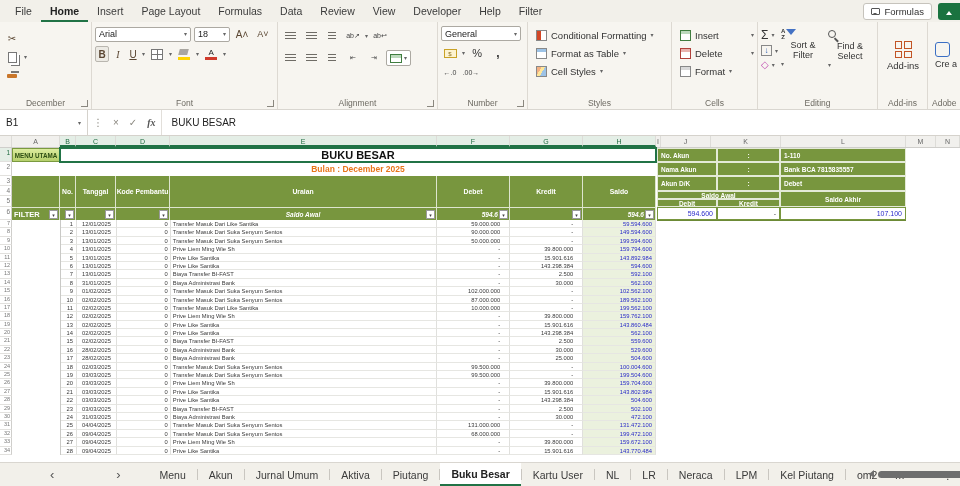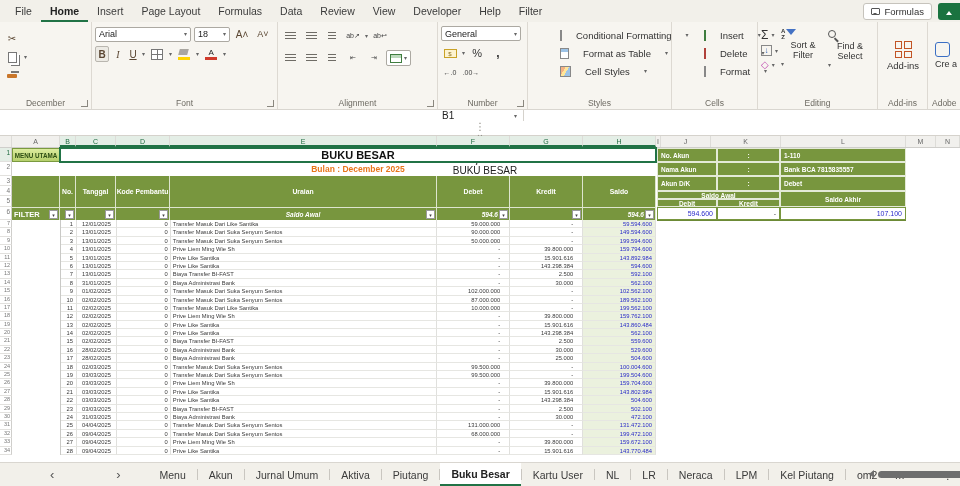--- a/index.html
+++ b/index.html
@@ -49,35 +49,35 @@
   .money-icon { width:13px; height:9px; border:1px solid #c9a227; background:#fdf3d1; font-size:6px; text-align:center; line-height:8px; color:#8a6d1a; }
   .pct { font-size:11px; color:#333; }
   .comma { font-size:12px; font-weight:bold; color:#333; }
   .sq-icon { width:11px; height:11px; border:1px solid #888; position:relative; background:#fff; }
   .cf-icon { background:linear-gradient(90deg,#d24726 0 4px,#fff 4px); }
   .ft-icon { background:linear-gradient(#9dc3e6 0 3px,#fff 3px); }
   .cs-icon { background:linear-gradient(120deg,#f4b183 0 4px,#ffe699 4px 7px,#9dc3e6 7px); }
   .ins-icon { border-color:#3f7d3f; background:linear-gradient(#bcd9bc 0 3px,#fff 3px); }
   .del-icon { border-color:#b0413a; background:linear-gradient(#e8b3ae 0 3px,#fff 3px); }
   .fmt-icon { background:linear-gradient(#d9d9d9 0 3px,#fff 3px); }
-  .s-item { display:flex; align-items:center; gap:14px; height:18px; font-size:9.5px; color:#333; white-space:nowrap;margin-left:24px; }
+  .s-item { display:flex; align-items:center; gap:4px; height:18px; font-size:9.5px; color:#333; white-space:nowrap; }
   .medbtn { display:flex; flex-direction:column; align-items:flex-start; width:44px; font-size:9px; color:#333; text-align:center; line-height:1.15; padding-top:2px; }
   .funnel { width:0; height:0; border:5px solid transparent; border-top:6px solid #4472c4; }
   .azsort { font-size:6px; font-weight:bold; color:#333; line-height:1; text-align:center; }
   .mag { width:8px; height:8px; border:1.5px solid #555; border-radius:50%; position:relative; }
   .mag:after { content:""; position:absolute; right:-4px; bottom:-3px; width:5px; height:1.5px; background:#555; transform:rotate(45deg); }
   .addins-icon { width:17px; height:17px; display:grid; grid-template:1fr 1fr / 1fr 1fr; gap:2px; }
   .addins-icon i { border:1.5px solid #c25425; }
   .adobe-icon { width:15px; height:15px; border:1.5px solid #3b6fc4; border-radius:3px; }
   .sigma { font-size:12px; color:#333; }
   .fill-dn { width:11px; height:11px; border:1px solid #888; font-size:8px; line-height:10px; text-align:center; color:#2a5db0; }
   .clear-d { color:#c14fb1; font-size:10px; }
 
   
-  .fbar { position:absolute; left:0; top:110px; width:960px; height:26px; background:#fff; border-bottom:1px solid #d5d2cc; display:flex; align-items:center;flex-direction:column; }
+  .fbar { position:absolute; left:0; top:110px; width:960px; height:26px; background:#fff; border-bottom:1px solid #d5d2cc; display:flex; align-items:center; }
   .namebox { width:88px; height:100%; border-right:1px solid #d5d2cc; display:flex; align-items:center; justify-content:space-between; padding:0 6px; font-size:10px; color:#222; }
   .fico { color:#8a877f; font-size:10px; padding:0 5px; }
   .fx { font-style:italic; font-family:"Liberation Serif",serif; font-weight:bold; color:#555; }
   .fcontent { font-size:10px; color:#222; padding-left:10px; }
 
   
   .colhead { position:absolute; left:0; top:136px; width:960px; height:12px; display:flex; background:#f1f0ed; border-bottom:1px solid #cfcecb; }
   .chcell { height:100%; border-right:1px solid #dddcd8; font-size:7px; color:#666; text-align:center; line-height:11px; overflow:hidden; }
   .chcell.sel { background:#e4eee6; border-bottom:2px solid #217346; color:#1e6b40; }
   .gutter { position:absolute; left:0; top:148px; width:12px; }

